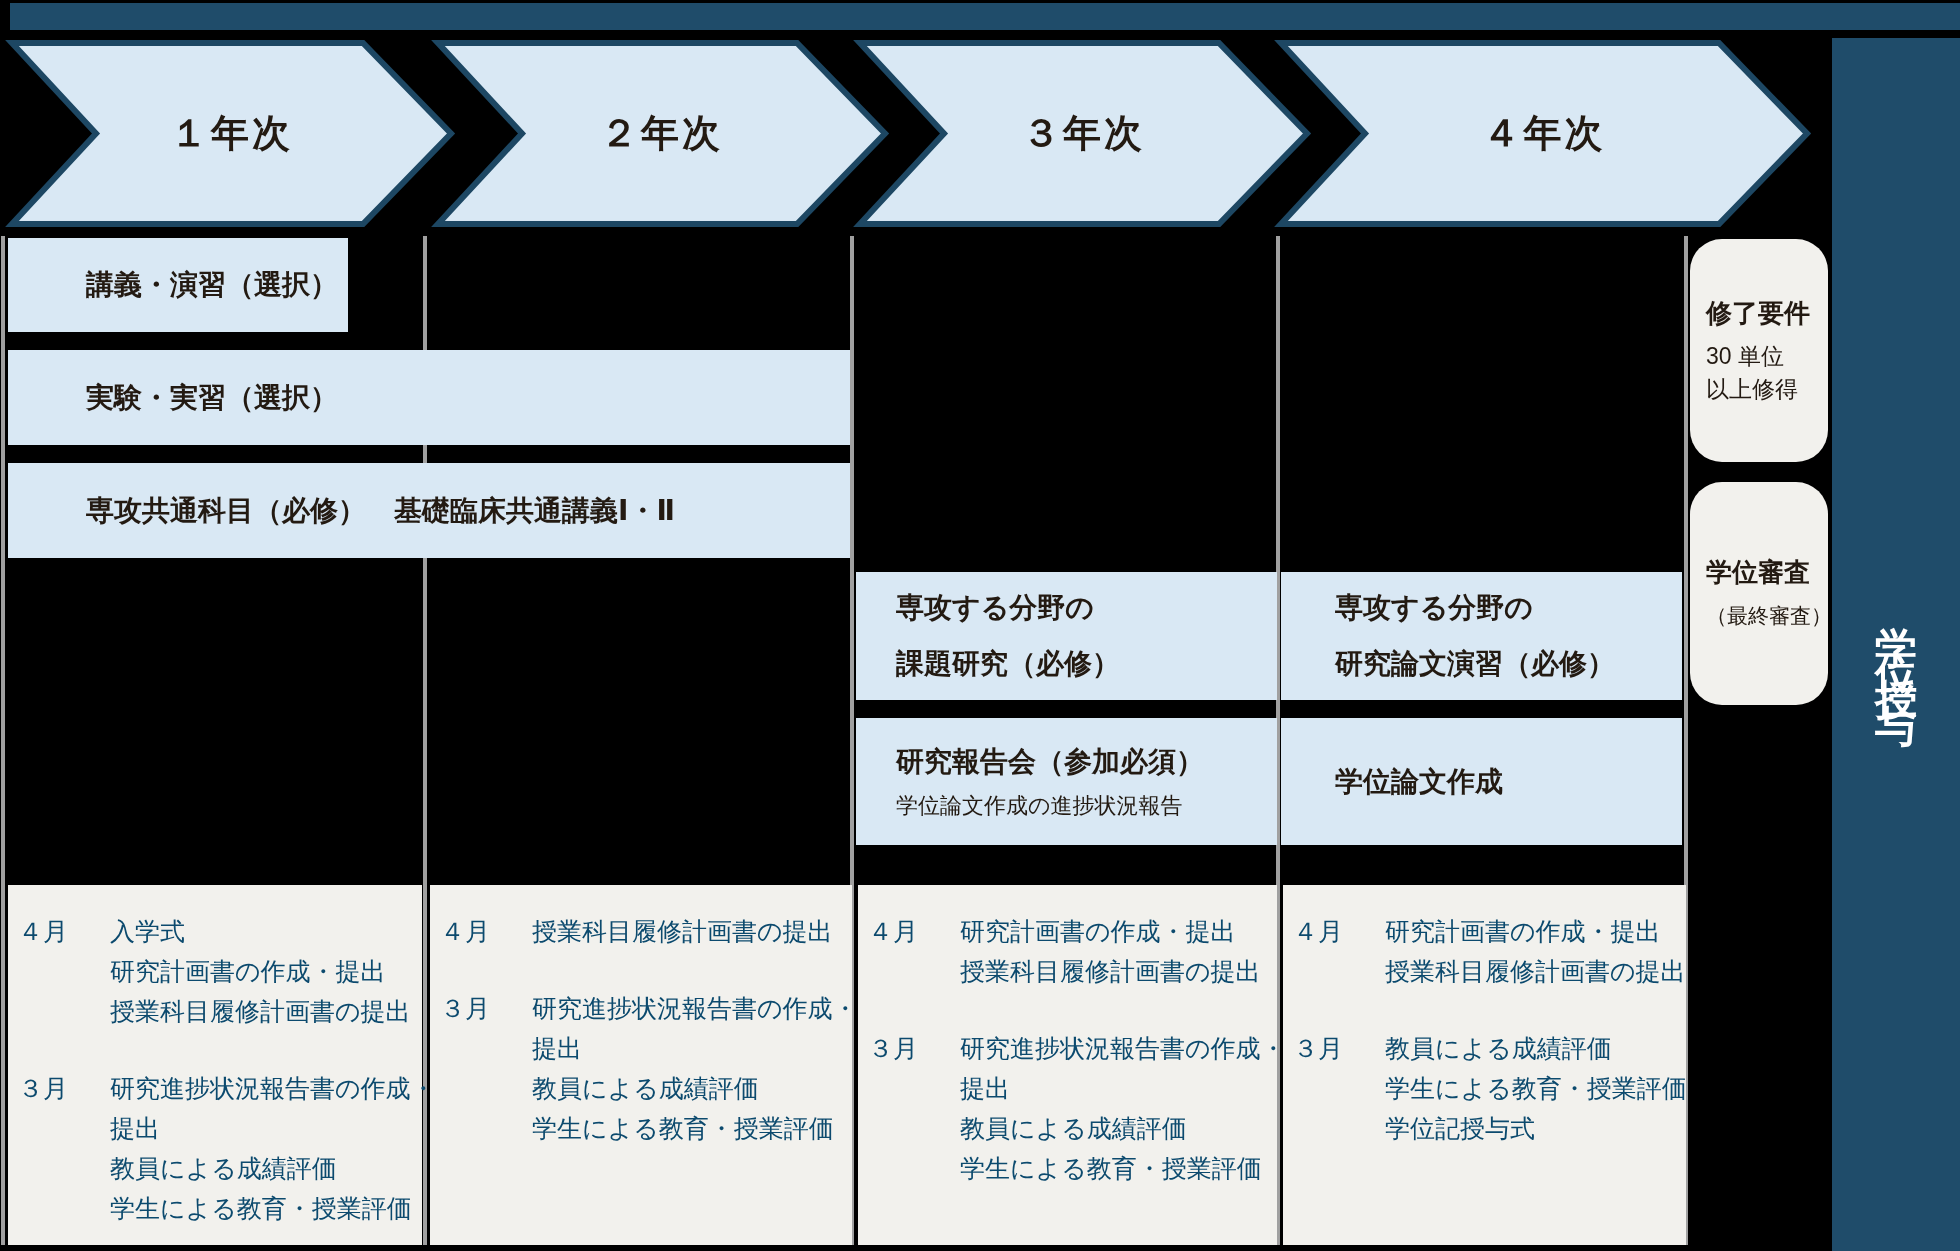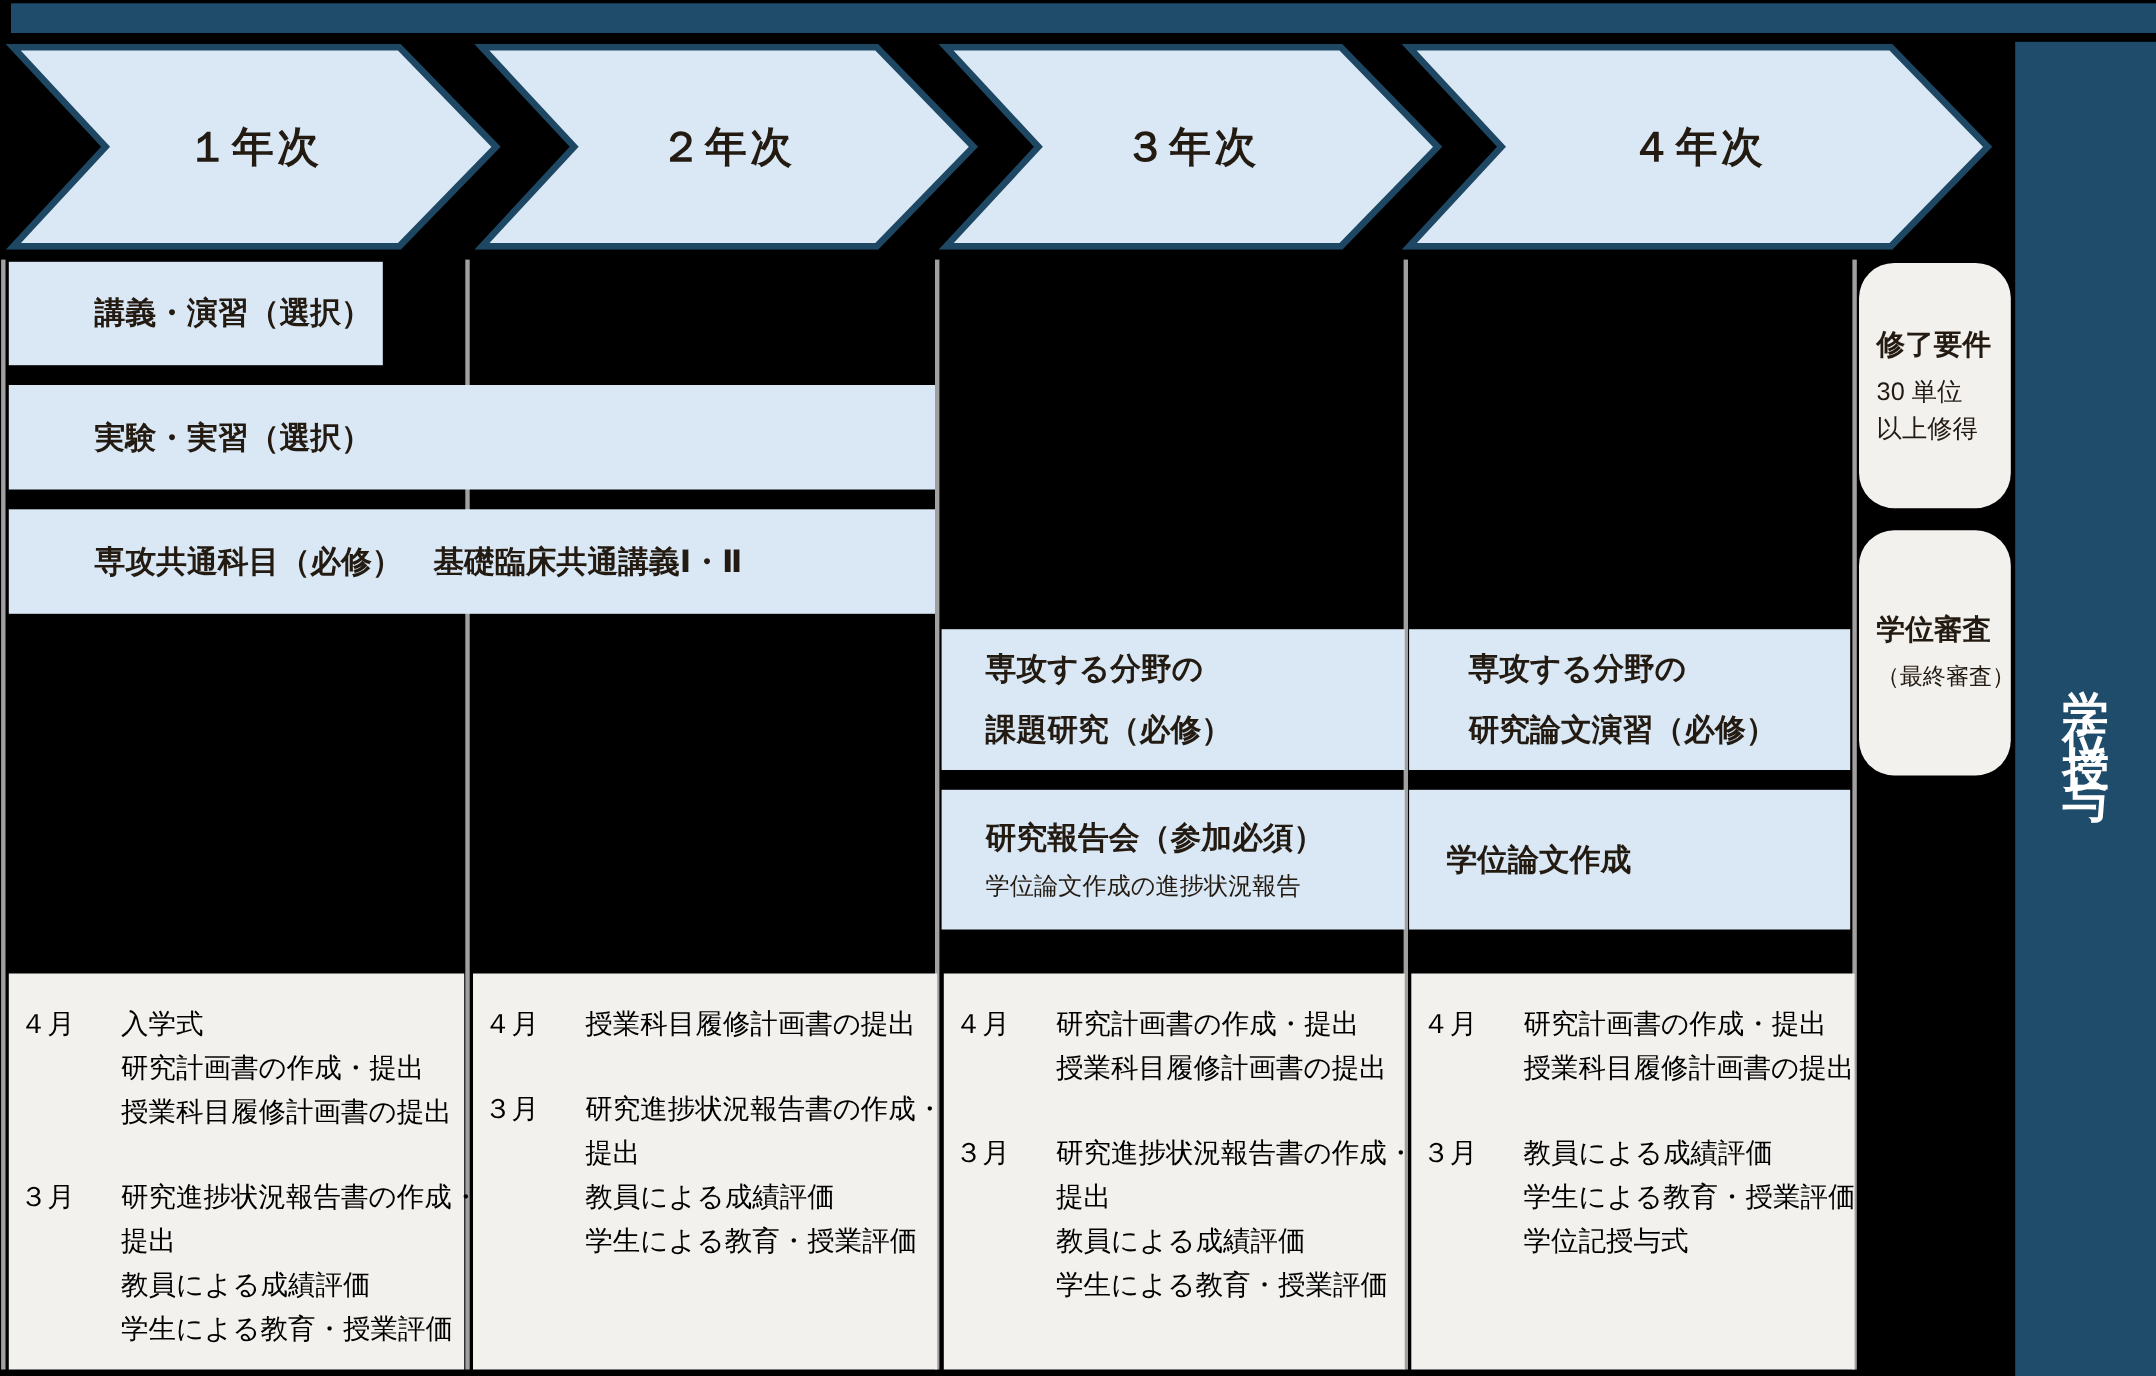--- a/index.html
+++ b/index.html
@@ -38,21 +38,21 @@
     display:flex;flex-direction:column;justify-content:center;
     font-size:28px;font-weight:600;line-height:1.35;
   }
   .bar .main{white-space:nowrap;}
   .r1{left:8px;top:238px;width:340px;height:94px;padding-left:78px;box-sizing:border-box;}
   .r2{left:8px;top:350px;width:842px;height:95px;padding-left:78px;box-sizing:border-box;}
   .r3{left:8px;top:463px;width:842px;height:95px;padding-left:78px;box-sizing:border-box;}
   .r4a{left:856px;top:572px;width:421px;height:128px;padding-left:40px;box-sizing:border-box;line-height:56px;}
   .r4b{left:1281px;top:572px;width:401px;height:128px;padding-left:54px;box-sizing:border-box;line-height:56px;}
   .r5a{left:856px;top:718px;width:421px;height:127px;padding-left:40px;box-sizing:border-box;}
-  .r5b{left:1281px;top:718px;width:401px;height:127px;padding-left:34px;box-sizing:border-box;}
+  .r5b{left:1281px;top:718px;width:401px;height:127px;padding-left:54px;box-sizing:border-box;}
   .r5a .sub{font-size:22px;font-weight:500;margin-top:10px;white-space:nowrap;}
   
   .sidebox{
     position:absolute;left:1690px;width:138px;height:223px;background:#f2f1ed;z-index:2;
     display:flex;flex-direction:column;justify-content:center;
     padding-left:16px;box-sizing:border-box;border-radius:32px;
   }
   .sb1{top:239px;}
   .sb2{top:482px;}
   .sidebox .title{font-size:26px;font-weight:700;margin-bottom:9px;white-space:nowrap;}
@@ -65,21 +65,21 @@
   }
   .degreebar .vtext{
     writing-mode:vertical-rl;text-orientation:upright;
     color:#fff;font-size:42px;font-weight:700;letter-spacing:26px;
     white-space:nowrap;
   }
   
   .sched{
     position:absolute;top:885px;height:360px;background:#f2f1ed;z-index:2;
     box-sizing:border-box;padding:26px 4px 0 10px;
-    font-size:25px;font-weight:500;color:#000000;
+    font-size:25px;font-weight:500;color:#0c4a6e;
   }
   .c1{left:8px;width:414px;}
   .c2{left:430px;width:422px;}
   .c3{left:858px;width:419px;}
   .c4{left:1283px;width:403px;}
   .entry{display:flex;}
   .entry.first{margin-bottom:37px;}
   .entry .month{width:58px;flex:0 0 58px;line-height:40px;white-space:nowrap;}
   .entry .lines{flex:1;margin-left:34px;}
   .entry .lines .ln{line-height:40px;white-space:nowrap;}

